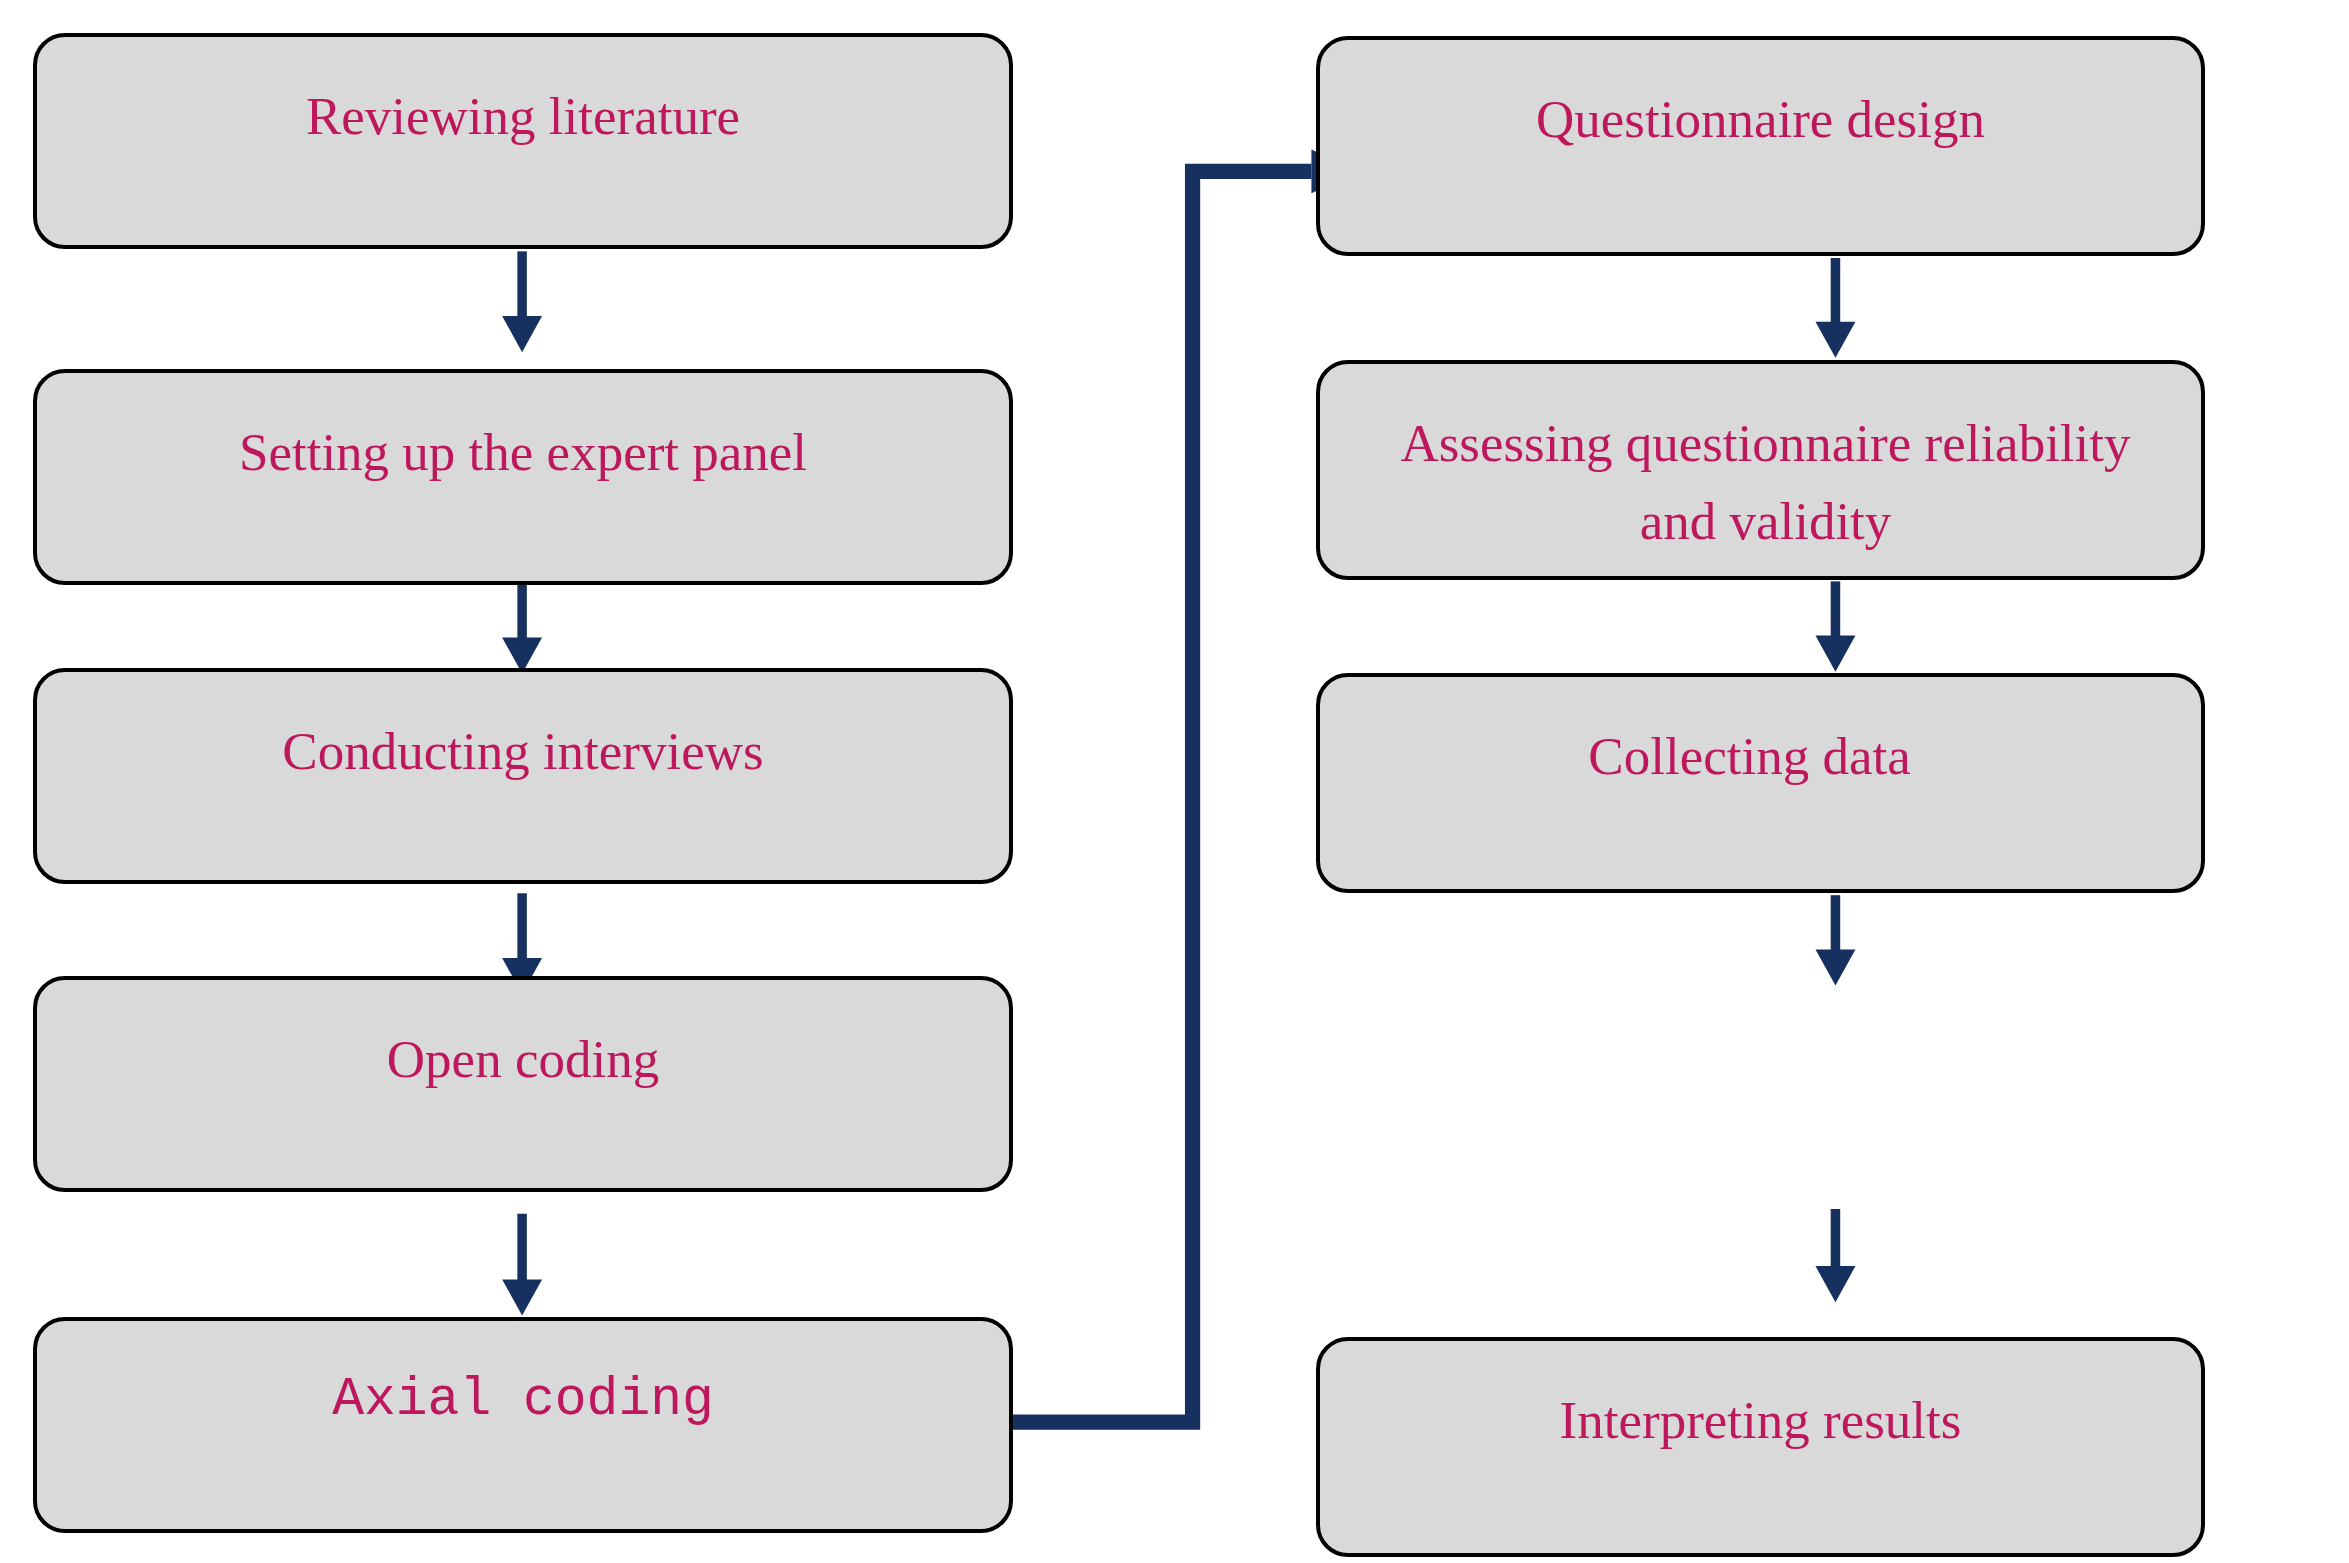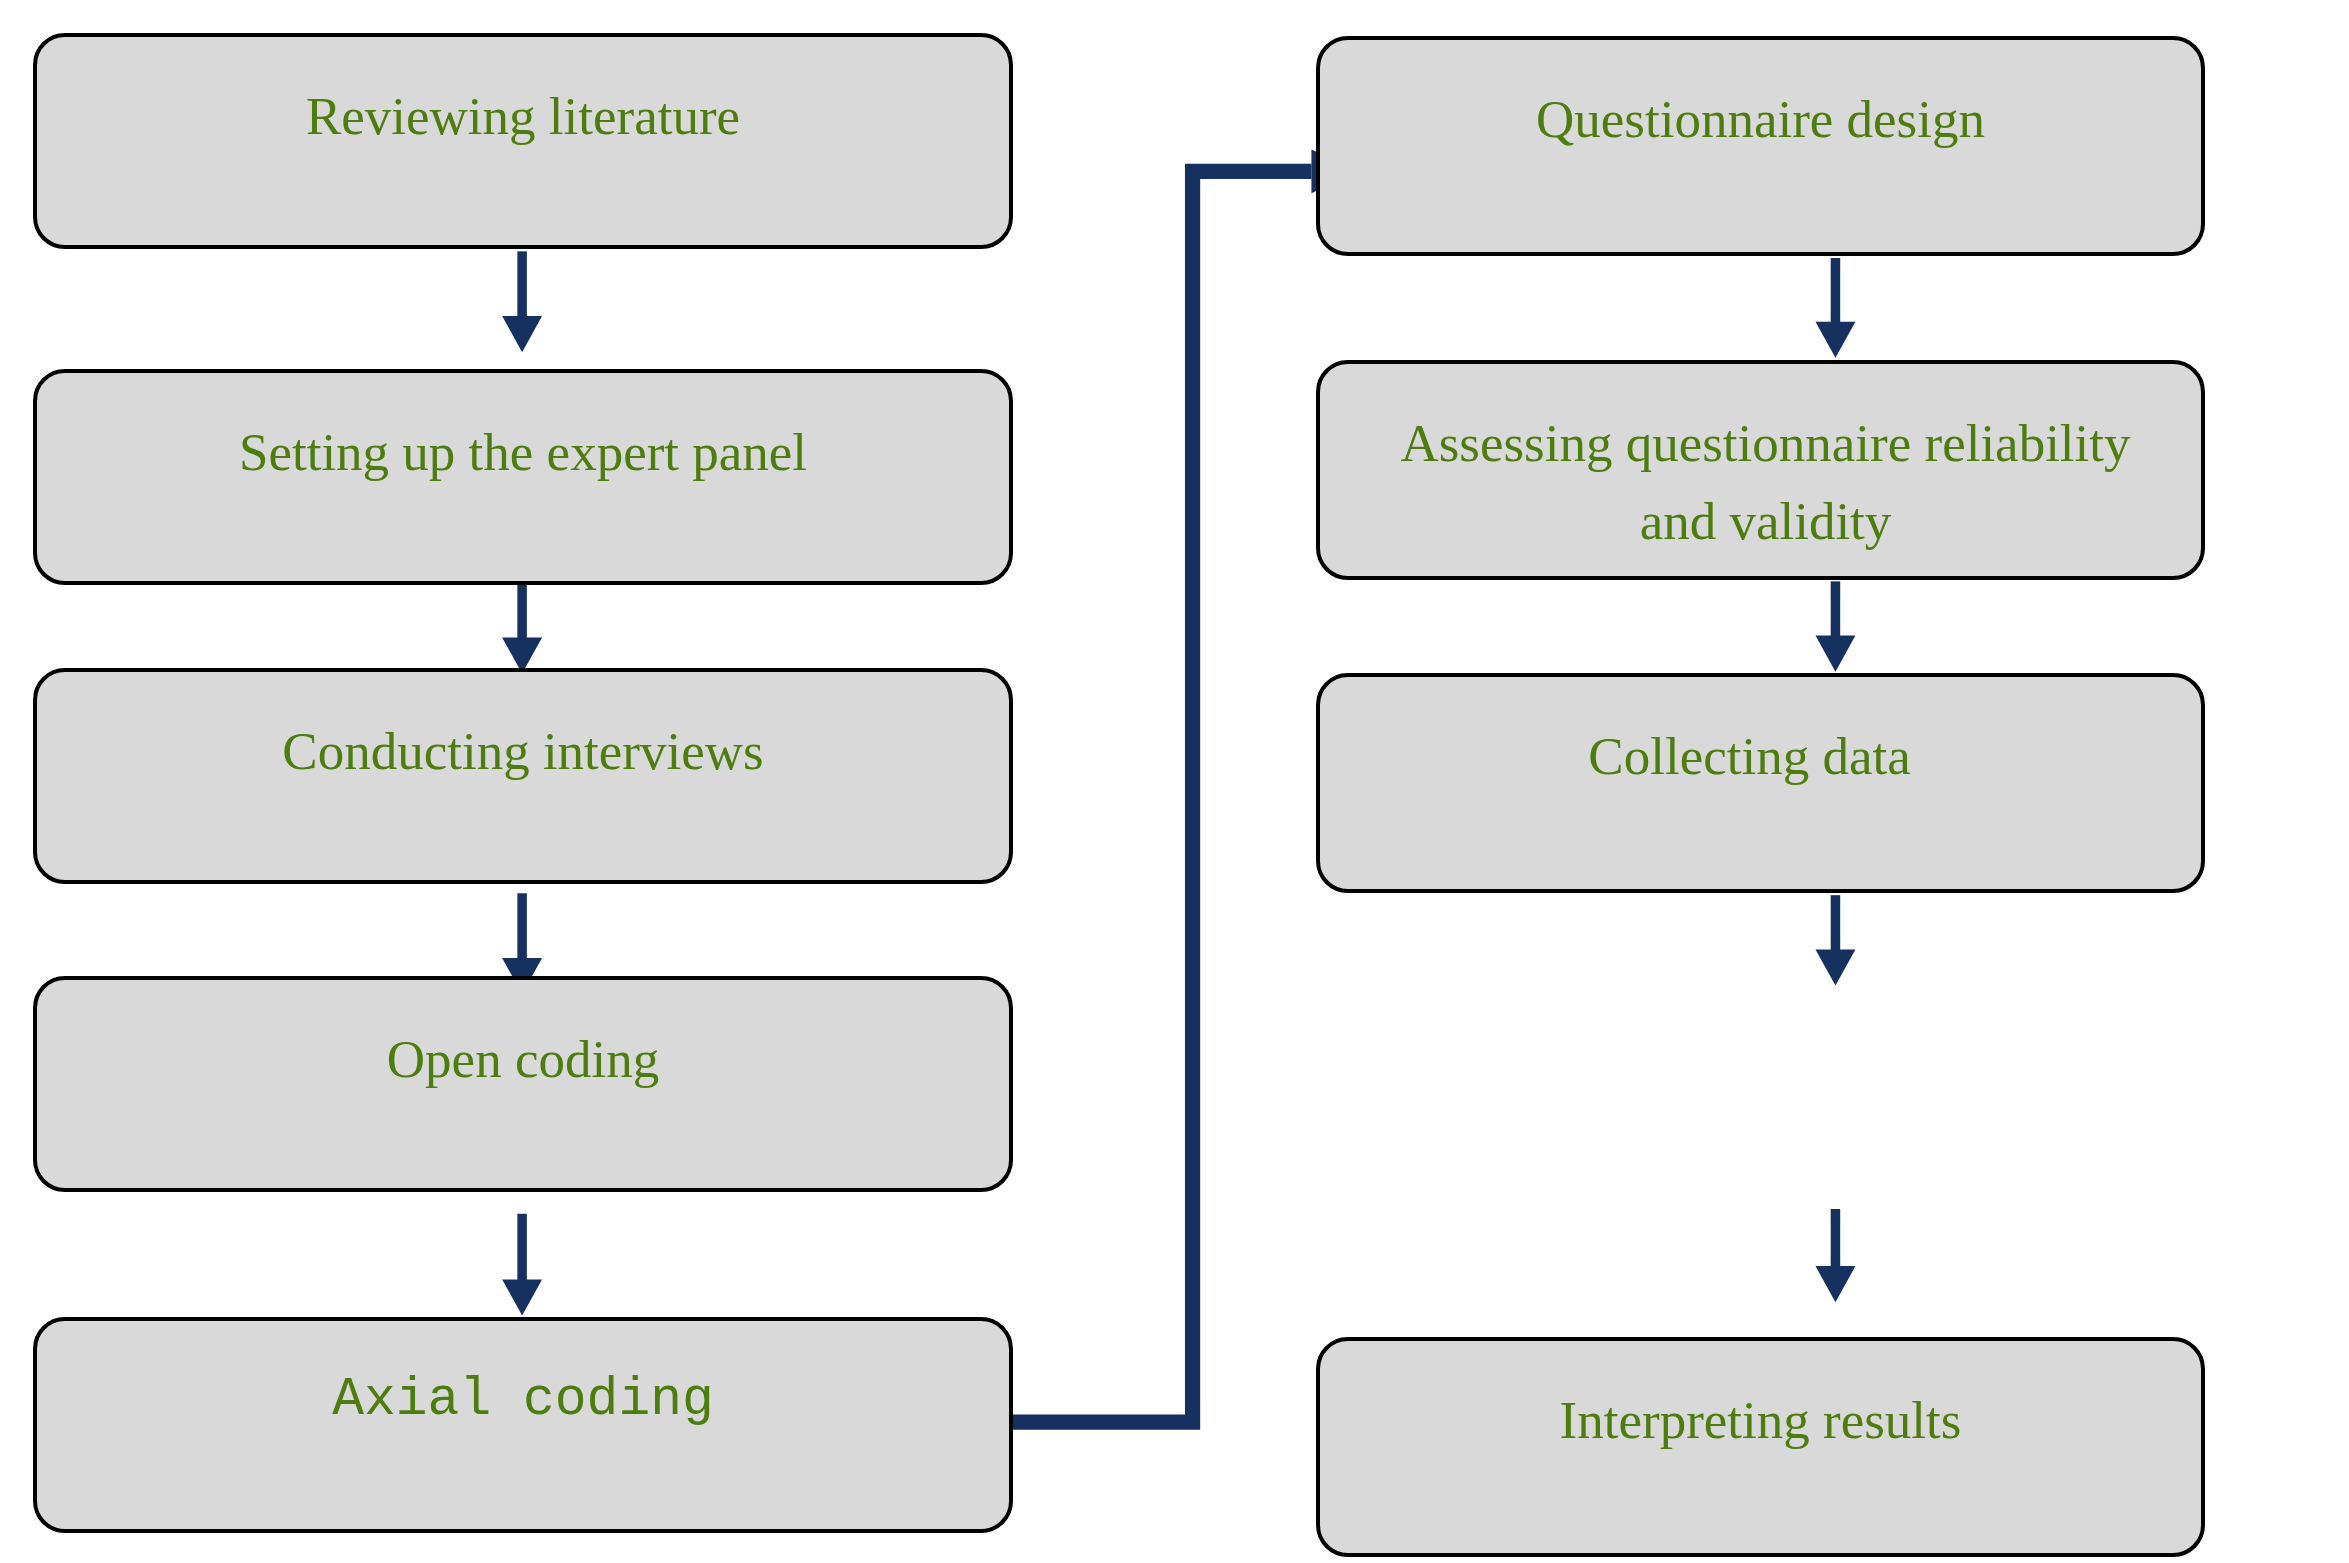--- a/index.html
+++ b/index.html
@@ -26,21 +26,21 @@
   .flow-box {
     position: absolute;
     box-sizing: border-box;
     background: #d9d9d9;
     border: 4.8px solid #000000;
     border-radius: 32px;
     text-align: center;
     padding: 40px 38px 0 38px;
     font-size: 53px;
     line-height: 1.48;
-    color: #4d7c0f;
+    color: #be185d;
   }
   
   .l { left: 33px;  width: 980px; height: 216px; }
   .l1 { top: 33px; }
   .l2 { top: 369px; }
   .l3 { top: 668px; }
   .l4 { top: 976px; text-align: center; }
   .l5 { top: 1317px; font-family: Liberation Mono, monospace; }
   
   .r { left: 1316px; width: 889px; height: 220px; }

